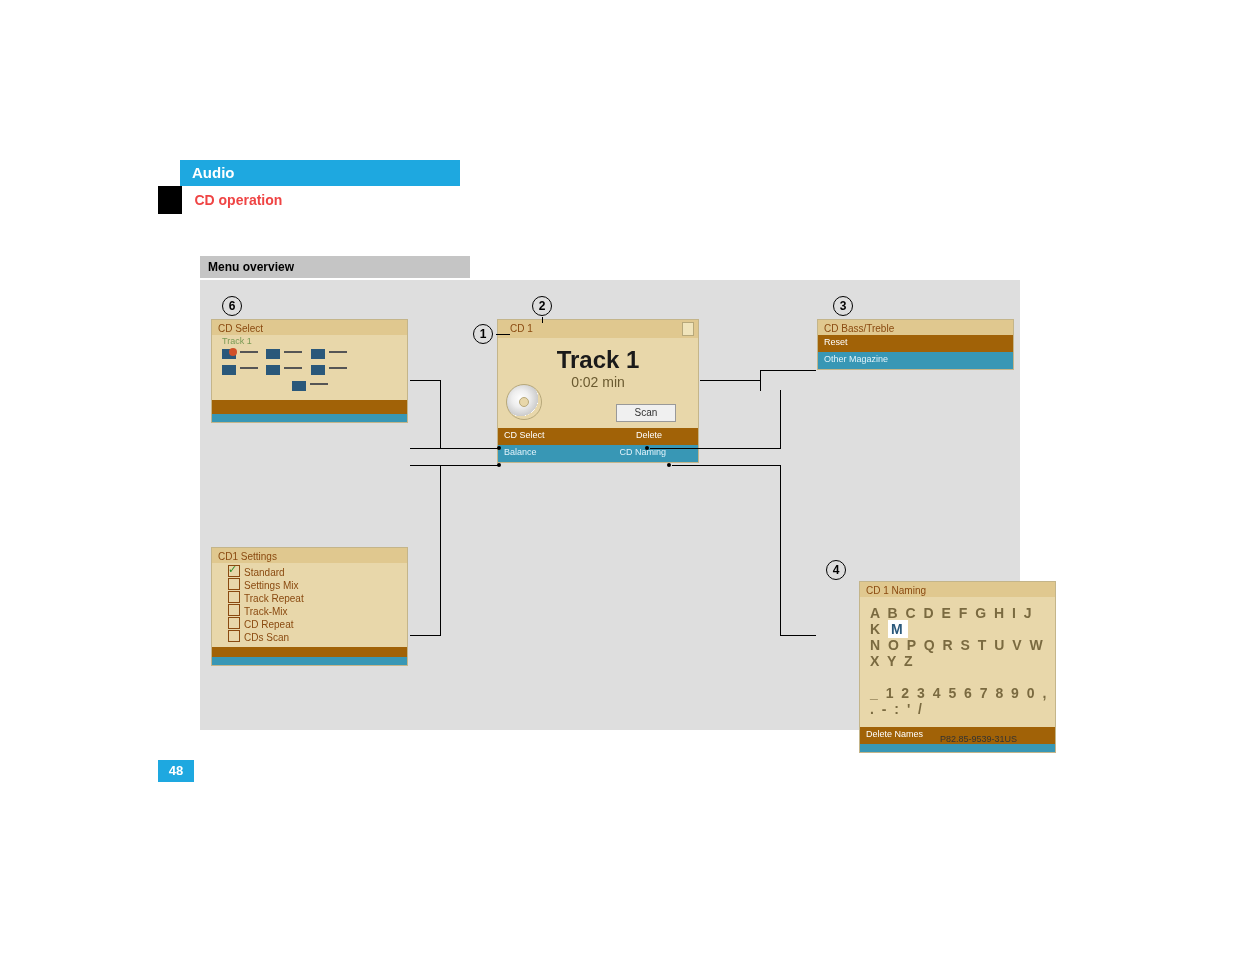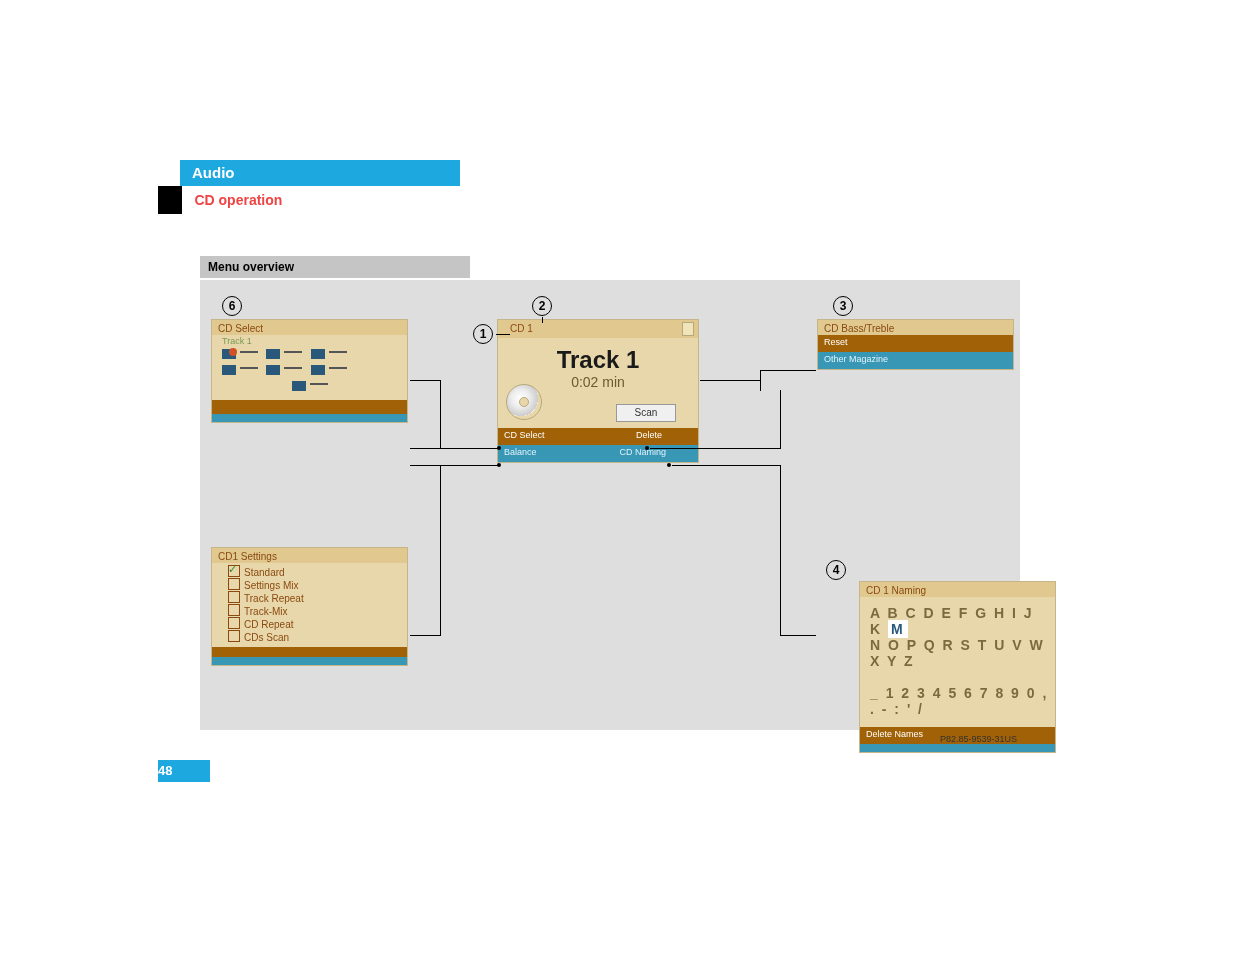--- a/index.html
+++ b/index.html
@@ -173,25 +173,26 @@
     background: #555; vertical-align: 4px;
   }
   .figref {
     position: absolute;
     font-size: 9px;
     color: #333;
   }
   .page-num {
     position: absolute;
     left: 158px; top: 760px;
-    width: 52px; height: 22px;
+    width: 36px; height: 22px;
     background: #1ea8e0;
     color: #fff;
     font-weight: bold;
     font-size: 13px;
+    text-align: center;
     line-height: 22px;
   }
   .kbd {
     color: #8a4a10;
     letter-spacing: 2px;
     font-size: 14px;
     font-weight: bold;
   }
   .kbd .hi {
     background: #fff;

